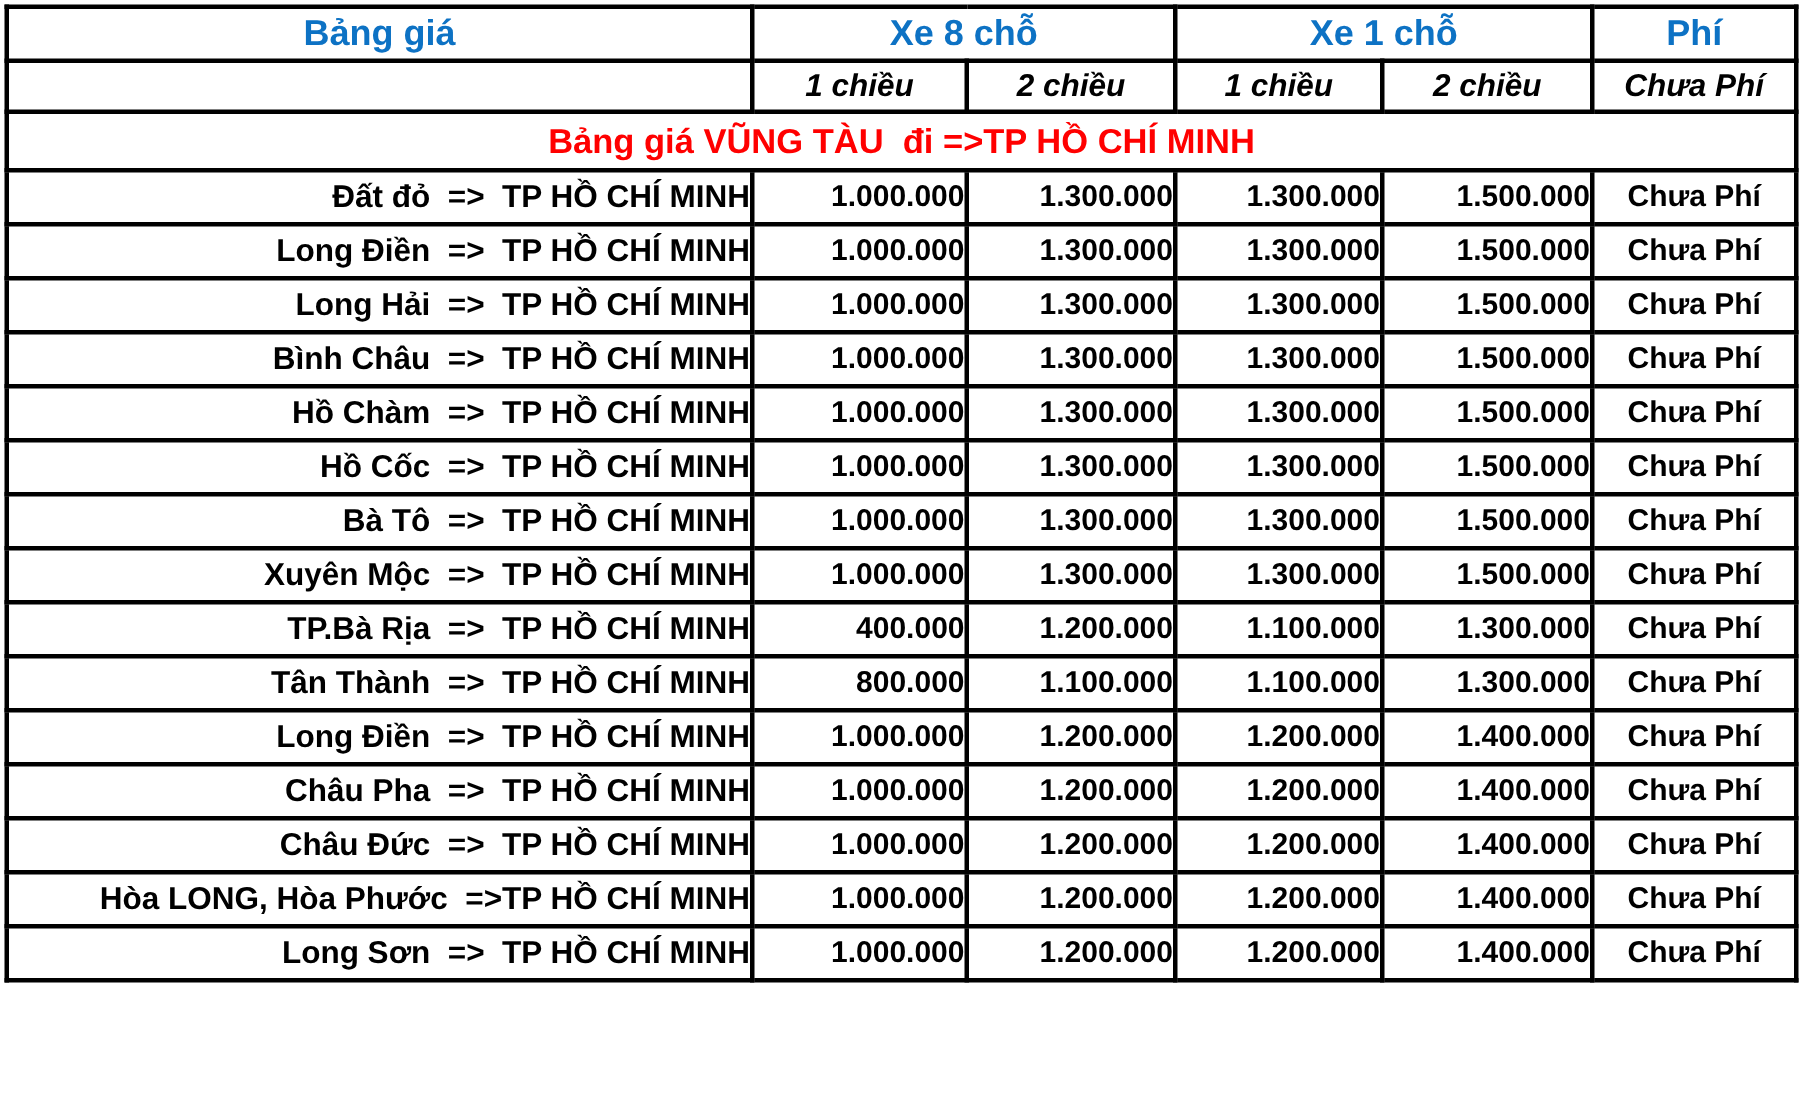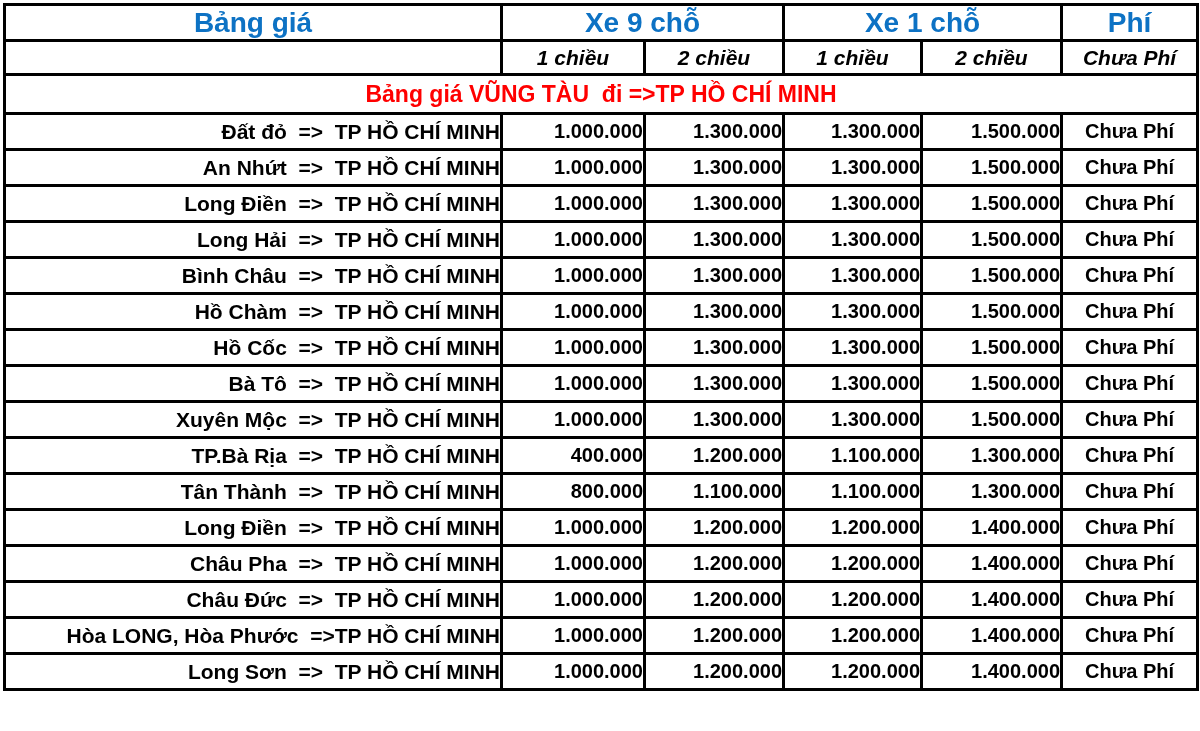--- a/index.html
+++ b/index.html
@@ -35,21 +35,21 @@
     overflow: hidden;
   }
   tr.hdr-group { height: 36px; }
   tr.hdr-sub { height: 34px; font-style: italic; }
   tr.section { height: 39px; }
   tr.data-row { height: 36px; }
 
   .blue-head {
     color: var(--blue, #0d72c4);
     font-weight: bold;
-    font-size: 28px;
+    font-size: 24px;
     text-align: center;
   }
   .sub-head {
     color: #000000;
     font-weight: bold;
     font-size: 21px;
     text-align: center;
   }
   .section-title {
     color: var(--red, #ff0000);
@@ -89,21 +89,21 @@
       <col class="c-route">
         <col class="c-p1">
         <col class="c-p2">
         <col class="c-p3">
         <col class="c-p4">
         <col class="c-fee">
     </colgroup>
     <thead>
       <tr class="hdr-group">
         <th class="blue-head">Bảng giá</th>
-        <th class="blue-head" colspan="2">Xe 9 chỗ</th>
+        <th class="blue-head" colspan="2">Xe 8 chỗ</th>
         <th class="blue-head" colspan="2">Xe 1 chỗ</th>
         <th class="blue-head">Phí</th>
       </tr>
       <tr class="hdr-sub">
         <th></th>
         <th class="sub-head">1 chiều</th>
         <th class="sub-head">2 chiều</th>
         <th class="sub-head">1 chiều</th>
         <th class="sub-head">2 chiều</th>
         <th class="sub-head">Chưa Phí</th>
@@ -117,28 +117,20 @@
     <tbody>
         <tr class="data-row">
           <td class="route">Đất đỏ  =&gt;  TP HỒ CHÍ MINH</td>
           <td class="price">1.000.000</td>
           <td class="price">1.300.000</td>
           <td class="price">1.300.000</td>
           <td class="price">1.500.000</td>
           <td class="fee">Chưa Phí</td>
         </tr>
         <tr class="data-row">
-          <td class="route">An Nhứt  =&gt;  TP HỒ CHÍ MINH</td>
-          <td class="price">1.000.000</td>
-          <td class="price">1.300.000</td>
-          <td class="price">1.300.000</td>
-          <td class="price">1.500.000</td>
-          <td class="fee">Chưa Phí</td>
-        </tr>
-        <tr class="data-row">
           <td class="route">Long Điền  =&gt;  TP HỒ CHÍ MINH</td>
           <td class="price">1.000.000</td>
           <td class="price">1.300.000</td>
           <td class="price">1.300.000</td>
           <td class="price">1.500.000</td>
           <td class="fee">Chưa Phí</td>
         </tr>
         <tr class="data-row">
           <td class="route">Long Hải  =&gt;  TP HỒ CHÍ MINH</td>
           <td class="price">1.000.000</td>

